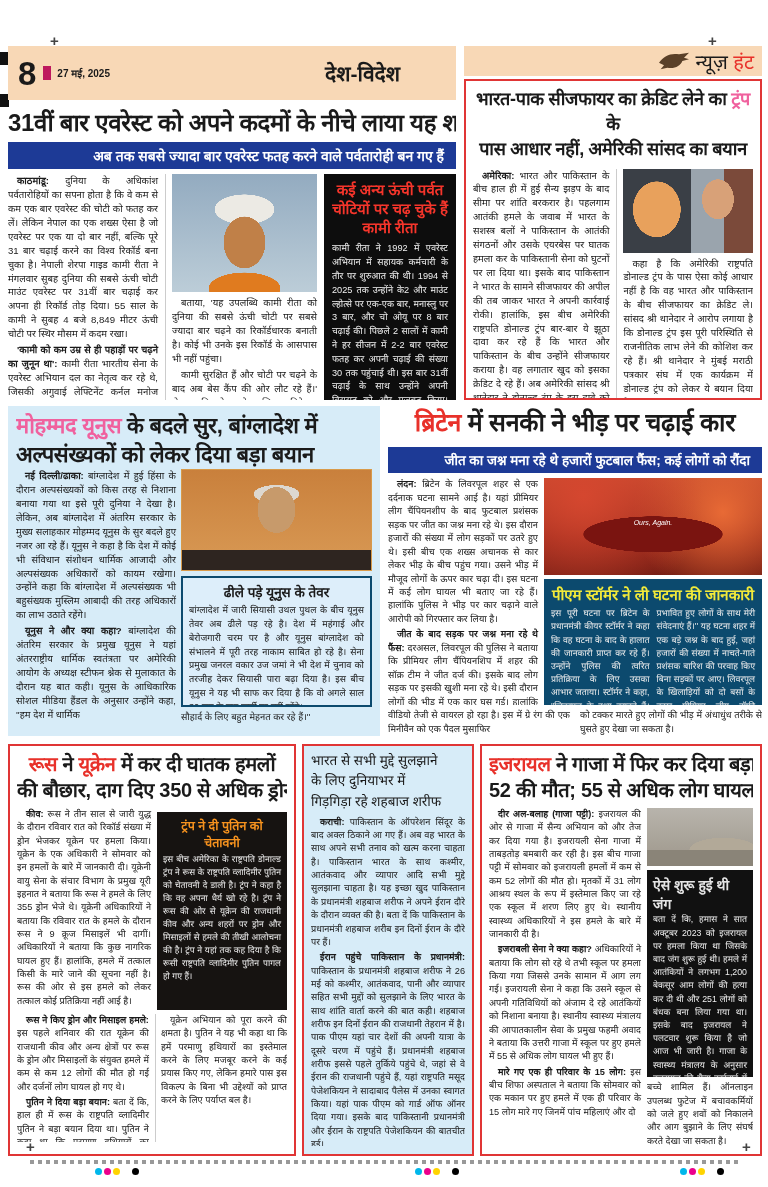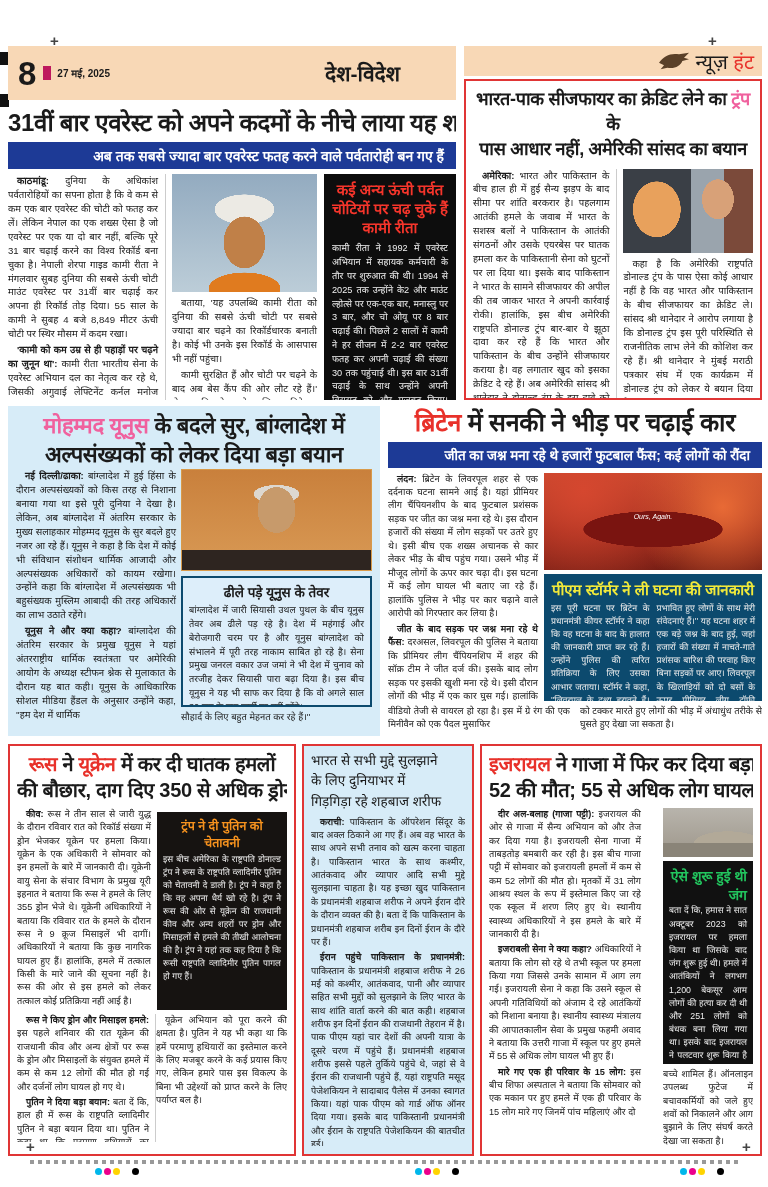--- a/index.html
+++ b/index.html
@@ -60,21 +60,21 @@
 .trump-cols>div{width:50%}
 .trump-cols>div+div{border-left:1px solid #ccc;padding-left:6px}
 .photo-trump{height:84px;margin-bottom:4px;background:
  radial-gradient(ellipse 24px 28px at 26% 48%,#e8a15c 0 99%,transparent 100%),
  radial-gradient(ellipse 16px 20px at 73% 36%,#d8a178 0 99%,transparent 100%),
  linear-gradient(90deg,#3a3f46 0 52%,#9aa4ad 52% 78%,#7b4a3a 78% 100%)}
 
 
 .mid{display:flex;gap:8px;margin-top:6px;height:330px}
 .yunus{width:372px;background:#d7ecf8;padding:6px 8px;overflow:hidden}
-.yu-hl{font-size:22px;text-align:center}
+.yu-hl{font-size:22px;text-align:left}
 .yu-body{display:flex;gap:5px;height:254px;overflow:hidden}
 .yu-c1{width:160px}
 .yu-c2{flex:1;display:flex;flex-direction:column}
 .photo-yunus{height:102px;border:1px solid #d89a4a;background:
  linear-gradient(0deg,#2e2520 0 20%,transparent 20%),
  radial-gradient(ellipse 19px 23px at 50% 40%,#c79a6b 0 99%,transparent 100%),
  radial-gradient(ellipse 23px 9px at 50% 24%,#ddd8d0 0 99%,transparent 100%),
  linear-gradient(180deg,#c9803c,#d99a55)}
 .yu-box{border:2px solid #0c4a6e;background:#ddeefa;margin-top:5px;padding:5px 6px;flex:1;overflow:hidden}
 .yu-box-title{font-size:13.5px;font-weight:900;text-align:center;margin-bottom:3px}
@@ -110,38 +110,38 @@
 .photo-fire{height:62px;background:
  radial-gradient(circle 16px at 68% 38%,#ffb627,transparent),
  radial-gradient(circle 11px at 38% 55%,#f87f1b,transparent),
  radial-gradient(circle 5px at 20% 45%,#ffe13a,transparent),
  linear-gradient(180deg,#6b645c,#3c3833)}
 .putin-box{flex:1;background:#161311;color:#eee;margin-top:4px;padding:5px 6px;overflow:hidden}
 .putin-title{color:#f6921e;font-weight:900;font-size:12.5px;text-align:center;margin-bottom:2px}
 .putin-box p{font-size:8.7px;line-height:1.5;text-align:justify}
 .rus-tail{display:flex;gap:6px;margin-top:4px;height:128px;overflow:hidden}
 .rus-tail>div{width:50%}
-.rus-tail>div+div{border-left:1px solid #ccc;}
+.rus-tail>div+div{border-left:1px solid #ccc;padding-left:5px}
 
 .shehbaz{width:172px;background:#d7ecf8}
 .sh-hl{font-size:13.5px;font-weight:400;line-height:1.5}
 .sh-body{margin-top:4px;height:330px;overflow:hidden}
 .sh-body p{font-size:9.2px}
 
 .israel{flex:1}
 .isr-hl{font-size:20px;text-align:center}
-.isr-body{display:flex;gap:22px;margin-top:5px;height:340px;overflow:hidden}
+.isr-body{display:flex;gap:6px;margin-top:5px;height:340px;overflow:hidden}
 .isr-c1{width:152px}
 .isr-right{flex:1;display:flex;flex-direction:column}
 .photo-gaza{height:74px;background:
  linear-gradient(0deg,#8a8478 0 28%,transparent 28%),
  radial-gradient(ellipse 34px 12px at 72% 72%,#b2a998 0 99%,transparent 100%),
  linear-gradient(180deg,#b8b4ac,#9d968a)}
 .war-box{background:#111;color:#eee;margin-top:4px;padding:5px 6px;overflow:hidden}
-.war-title{color:#22c55e;font-weight:900;font-size:14px;text-align:right;margin-bottom:0}
+.war-title{color:#e5e5e5;font-weight:900;font-size:14px;text-align:left;margin-bottom:0}
 .war-box p{font-size:8.8px;line-height:1.5;text-align:justify}
 .isr-tail{font-size:9.2px;line-height:1.45;text-align:justify;margin-top:4px}
 </style>
 </head>
 <body>
 
 <div class="page">
 
   <div class="plus" style="left:50px;top:32px">+</div>
   <div class="plus" style="left:708px;top:32px">+</div>
@@ -252,21 +252,21 @@
             </div>
             <div class="yu-tail">सौहार्द के लिए बहुत मेहनत कर रहे हैं।''</div>
           </div>
         </div>
       </div>
 
       <div class="britain">
         <div class="br-hl hl-line">
           <span class="red">ब्रिटेन</span><span> में सनकी ने भीड़ पर चढ़ाई कार</span>
         </div>
-        <div class="kicker" style="font-size:13.5px;margin-top:3px">
+        <div class="kicker" style="font-size:13.5px;margin-top:9px">
           <span>जीत का जश्न मना रहे थे हजारों फुटबाल फैंस; कई लोगों को रौंदा</span>
         </div>
         <div class="br-body">
           <div class="br-c1">
             <p class="body" style="font-size:9.3px"><b>लंदन:</b><span> ब्रिटेन के लिवरपूल शहर से एक दर्दनाक घटना सामने आई है। यहां प्रीमियर लीग चैंपियनशीप के बाद फुटबाल प्रशंसक सड़क पर जीत का जश्न मना रहे थे। इस दौरान हजारों की संख्या में लोग सड़कों पर उतरे हुए थे। इसी बीच एक शख्स अचानक से कार लेकर भीड़ के बीच पहुंच गया। उसने भीड़ में मौजूद लोगों के ऊपर कार चढ़ा दी। इस घटना में कई लोग घायल भी बताए जा रहे हैं। हालांकि पुलिस ने भीड़ पर कार चढ़ाने वाले आरोपी को गिरफ्तार कर लिया है।</span></p>
             <p class="body" style="font-size:9.3px"><b>जीत के बाद सड़क पर जश्न मना रहे थे फैंस:</b><span> दरअसल, लिवरपूल की पुलिस ने बताया कि प्रीमियर लीग चैंपियनशिप में शहर की सॉक्र टीम ने जीत दर्ज की। इसके बाद लोग सड़क पर इसकी खुशी मना रहे थे। इसी दौरान लोगों की भीड़ में एक कार घुस गई। हालांकि आरोपी को गिरफ्तार कर लिया गया है। पुलिस ने कहा कि वे कई लोगों को टक्कर मारने की जांच कर रहे हैं। सोशल मीडिया पर इस घटना का</span></p>
           </div>
           <div class="br-right">
             <div class="photo photo-liverpool">
               <span class="banner">Ours, Again.</span>

